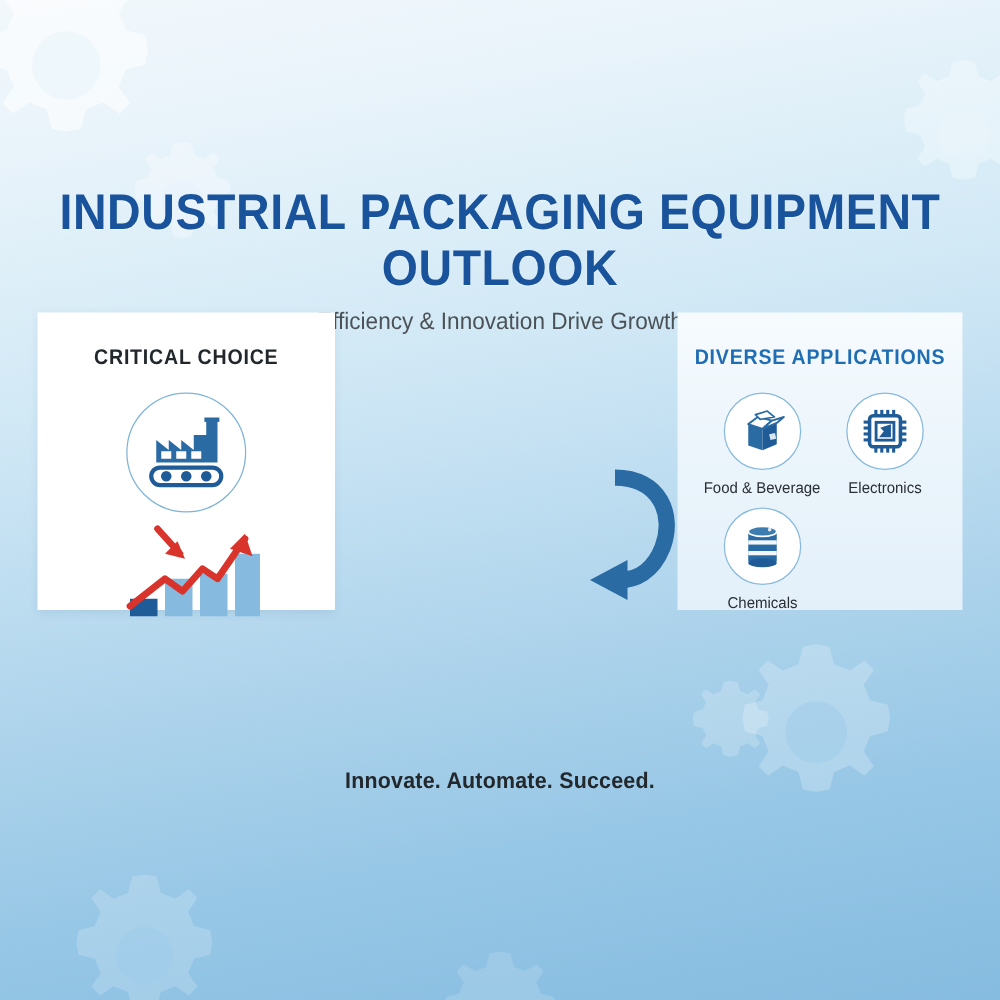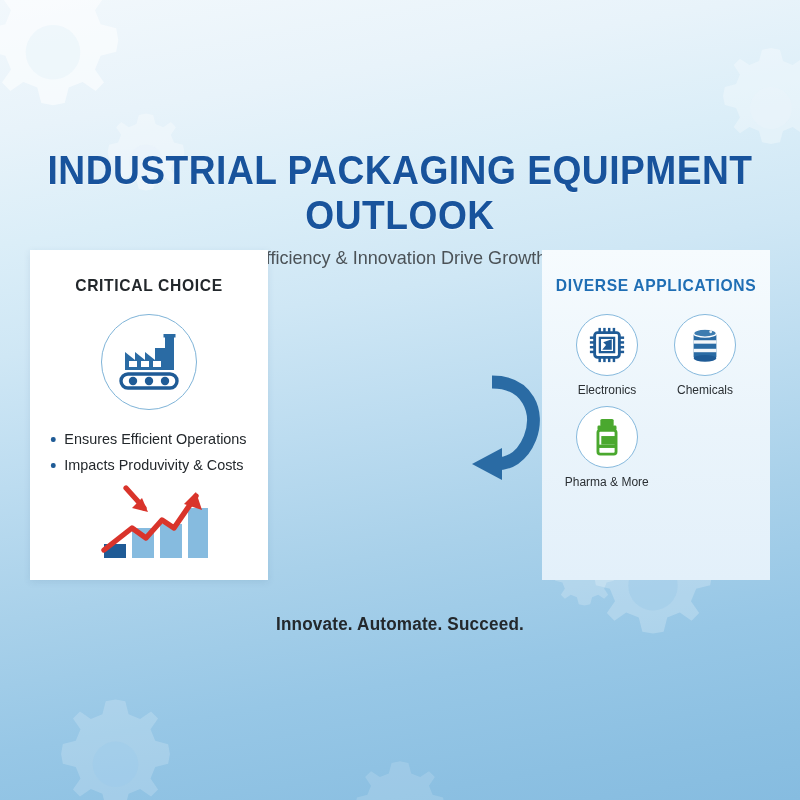--- a/index.html
+++ b/index.html
@@ -64,21 +64,21 @@
   
   .cards {
     position: absolute;
     left: 30px; top: 250px;
     width: 740px; height: 330px;
     display: flex;
     justify-content: space-between;
   }
   .card {
     position: relative;
-    width: 238px; height: 330px;
+    width: 238px; height: 238px;
     background: #ffffff;
     box-shadow: 0 2px 7px rgba(40,80,120,0.10);
   }
   .card.mid {
     width: 228px;
     background: linear-gradient(180deg, #f6fbfe 0%, #eaf4fb 55%, #e3f0fa 100%);
     box-shadow: none;
   }
   .card-title {
     text-align: center;
@@ -276,24 +276,20 @@
           <rect x="26" y="31" width="8" height="6" fill="#ffffff"></rect>
           <rect x="38" y="31" width="8" height="6" fill="#ffffff"></rect>
 
           <rect x="6" y="44" width="56" height="14" rx="7" fill="none" stroke="#1f5b96" stroke-width="3.4"></rect>
           <circle cx="18" cy="51" r="4.2" fill="#1f5b96"></circle>
           <circle cx="34" cy="51" r="4.2" fill="#1f5b96"></circle>
           <circle cx="50" cy="51" r="4.2" fill="#1f5b96"></circle>
         </svg>
       </div>
 
-      <ul class="bullets">
-        <li>Ensures Efficient Operations</li>
-        <li>Impacts Produvivity &amp; Costs</li>
-      </ul>
 
       <svg class="mini-chart" width="118" height="78" viewBox="0 0 118 78">
 
         <rect x="14" y="62" width="22" height="14" fill="#1f5b96"></rect>
         <rect x="42" y="46" width="22" height="30" fill="#86bbdf"></rect>
         <rect x="70" y="42" width="22" height="34" fill="#86bbdf"></rect>
         <rect x="98" y="26" width="20" height="50" fill="#86bbdf"></rect>
 
         <path d="M14 68 L42 46 L56 56 L72 38 L84 46 L106 14" fill="none" stroke="#d9342b" stroke-width="5.4" stroke-linejoin="round" stroke-linecap="round"></path>
         <polygon points="106,10 112,28 94,22" fill="#d9342b"></polygon>
@@ -301,20 +297,36 @@
         <path d="M36 6 L54 26" fill="none" stroke="#d9342b" stroke-width="5.2" stroke-linecap="round"></path>
         <polygon points="58,30 42,26 52,16" fill="#d9342b"></polygon>
       </svg>
     </div>
 
     <div class="card mid">
       <div class="card-title">DIVERSE APPLICATIONS</div>
 
       <div class="apps-grid">
 
+        <div class="app-cell">
+          <div class="icon-circle-sm">
+            <svg width="38" height="38" viewBox="0 0 40 40">
+
+              <path d="M8 14 L20 18 L20 36 L8 32 Z" fill="#2a6ba4"></path>
+              <path d="M20 18 L32 13 L32 31 L20 36 Z" fill="#1f5b96"></path>
+
+              <rect x="26" y="22" width="5" height="5" fill="#d7e7f3" transform="rotate(-12 28 24)"></rect>
+
+              <path d="M8 14 L16 8 L28 11 L20 18 Z" fill="#ffffff" stroke="#2a6ba4" stroke-width="1.6" stroke-linejoin="round"></path>
+              <path d="M20 18 L28 11 L38 8 L32 13 Z" fill="#ffffff" stroke="#2a6ba4" stroke-width="1.6" stroke-linejoin="round"></path>
+              <path d="M14 6 L24 3 L30 8 L18 10 Z" fill="#ffffff" stroke="#2a6ba4" stroke-width="1.4" stroke-linejoin="round"></path>
+            </svg>
+          </div>
+          <div class="app-label">Food &amp; Beverage</div>
+        </div>
 
         <div class="app-cell">
           <div class="icon-circle-sm">
             <svg width="38" height="38" viewBox="0 0 40 40">
               <g fill="#1f5b96">
                 <rect x="11" y="2" width="2.6" height="6"></rect>
                   <rect x="16" y="2" width="2.6" height="6"></rect>
                 <rect x="21" y="2" width="2.6" height="6"></rect>
                   <rect x="26" y="2" width="2.6" height="6"></rect>
                 <rect x="11" y="32" width="2.6" height="6"></rect>
@@ -345,32 +357,20 @@
               <ellipse cx="17" cy="7.5" rx="12" ry="4.2" fill="#3d7cb0" stroke="#ffffff" stroke-width="1.4"></ellipse>
               <circle cx="23" cy="6" r="1.5" fill="#ffffff" opacity="0.85"></circle>
               <rect x="5" y="15" width="24" height="3.6" fill="#ffffff" opacity="0.95"></rect>
               <rect x="5" y="24" width="24" height="3.6" fill="#ffffff" opacity="0.95"></rect>
               <ellipse cx="17" cy="34" rx="12" ry="3.6" fill="#1f5b96"></ellipse>
             </svg>
           </div>
           <div class="app-label">Chemicals</div>
         </div>
 
-        <div class="app-cell">
-          <div class="icon-circle-sm">
-            <svg width="32" height="40" viewBox="0 0 32 42">
-              <rect x="9" y="2" width="14" height="8" rx="1.6" fill="#4aa82e"></rect>
-              <rect x="6" y="9" width="20" height="5" rx="1.4" fill="#4aa82e"></rect>
-              <rect x="6.5" y="14" width="19" height="25" rx="2.4" fill="none" stroke="#4aa82e" stroke-width="3"></rect>
-              <rect x="10" y="20" width="16" height="9" fill="#4aa82e"></rect>
-              <rect x="6.5" y="29" width="19" height="3.5" fill="#4aa82e"></rect>
-            </svg>
-          </div>
-          <div class="app-label">Pharma &amp; More</div>
-        </div>
 
       </div>
     </div>
 
 
   </div>
 
   <svg class="connector" width="74" height="112" viewBox="0 0 74 112">
     <path d="M22 14 C58 14, 70 44, 60 70 C52 90, 38 96, 26 96" fill="none" stroke="#2a6ba4" stroke-width="13" stroke-linecap="butt"></path>
     <polygon points="2,96 32,80 32,112" fill="#2a6ba4"></polygon>

